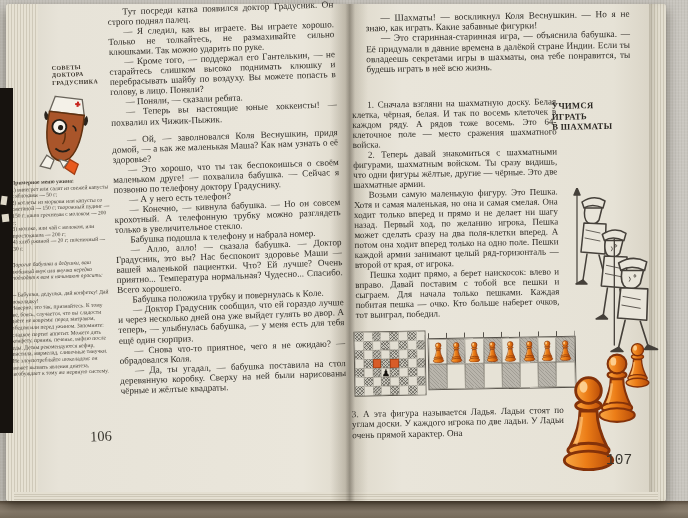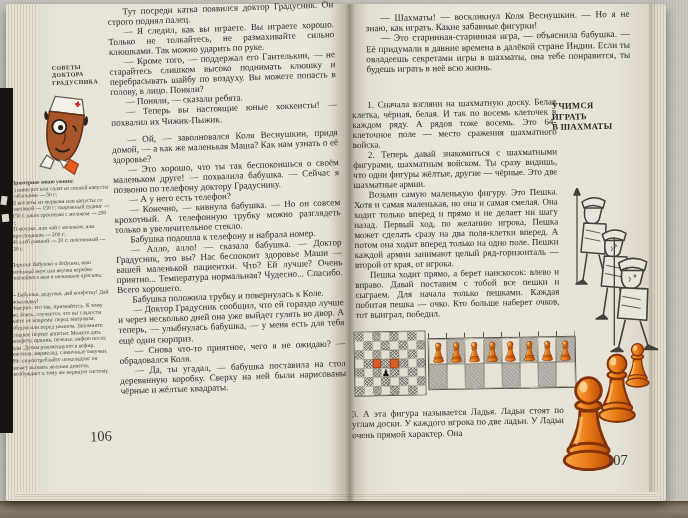--- a/index.html
+++ b/index.html
@@ -44,21 +44,21 @@
     font-style:italic;color:#49433a;transform:rotate(-2deg);}
   .lp-note2{position:absolute;left:12px;top:290px;width:98px;font-size:5.6px;line-height:6.6px;
     color:#49433a;transform:rotate(-2deg);}
   .lp-note2 div{margin:0;}
   .lp-main{position:absolute;left:114px;top:7px;width:226px;font-size:9.2px;line-height:10.05px;
     color:#2e2b26;text-align:justify;transform:rotate(-2deg);transform-origin:0 50%;}
   .lp-main p,.rp p{margin:0;text-indent:15px;}
   .lp-main p.gap{margin-top:7px;}
   .pageno{position:absolute;font-size:14.5px;color:#3a3730;}
   .pn-l{left:90px;top:428px;transform:rotate(-2deg);}
-  .pn-r{left:606px;top:452px;}
+  .pn-r{left:606px;top:452px;font-family:Liberation Mono, monospace;}
 
   
   .rp-intro{position:absolute;left:366px;top:11px;width:264px;font-size:9.3px;line-height:10.2px;
     color:#2e2b26;text-align:justify;transform:rotate(-1deg);}
   .rp-items{position:absolute;left:352px;top:100px;width:204px;font-size:9px;line-height:10px;
     color:#2e2b26;text-align:justify;transform:rotate(-1deg);transform-origin:0 0;}
   .rp-close{position:absolute;left:352px;top:407px;width:212px;font-size:9.2px;line-height:10.3px;
     color:#2e2b26;text-align:justify;transform:rotate(-1.2deg);}
   .rp-head{position:absolute;left:552px;top:100px;width:100px;font-weight:bold;
     font-size:8.6px;line-height:10.6px;letter-spacing:.3px;color:#2b2823;transform:rotate(-1deg);}

